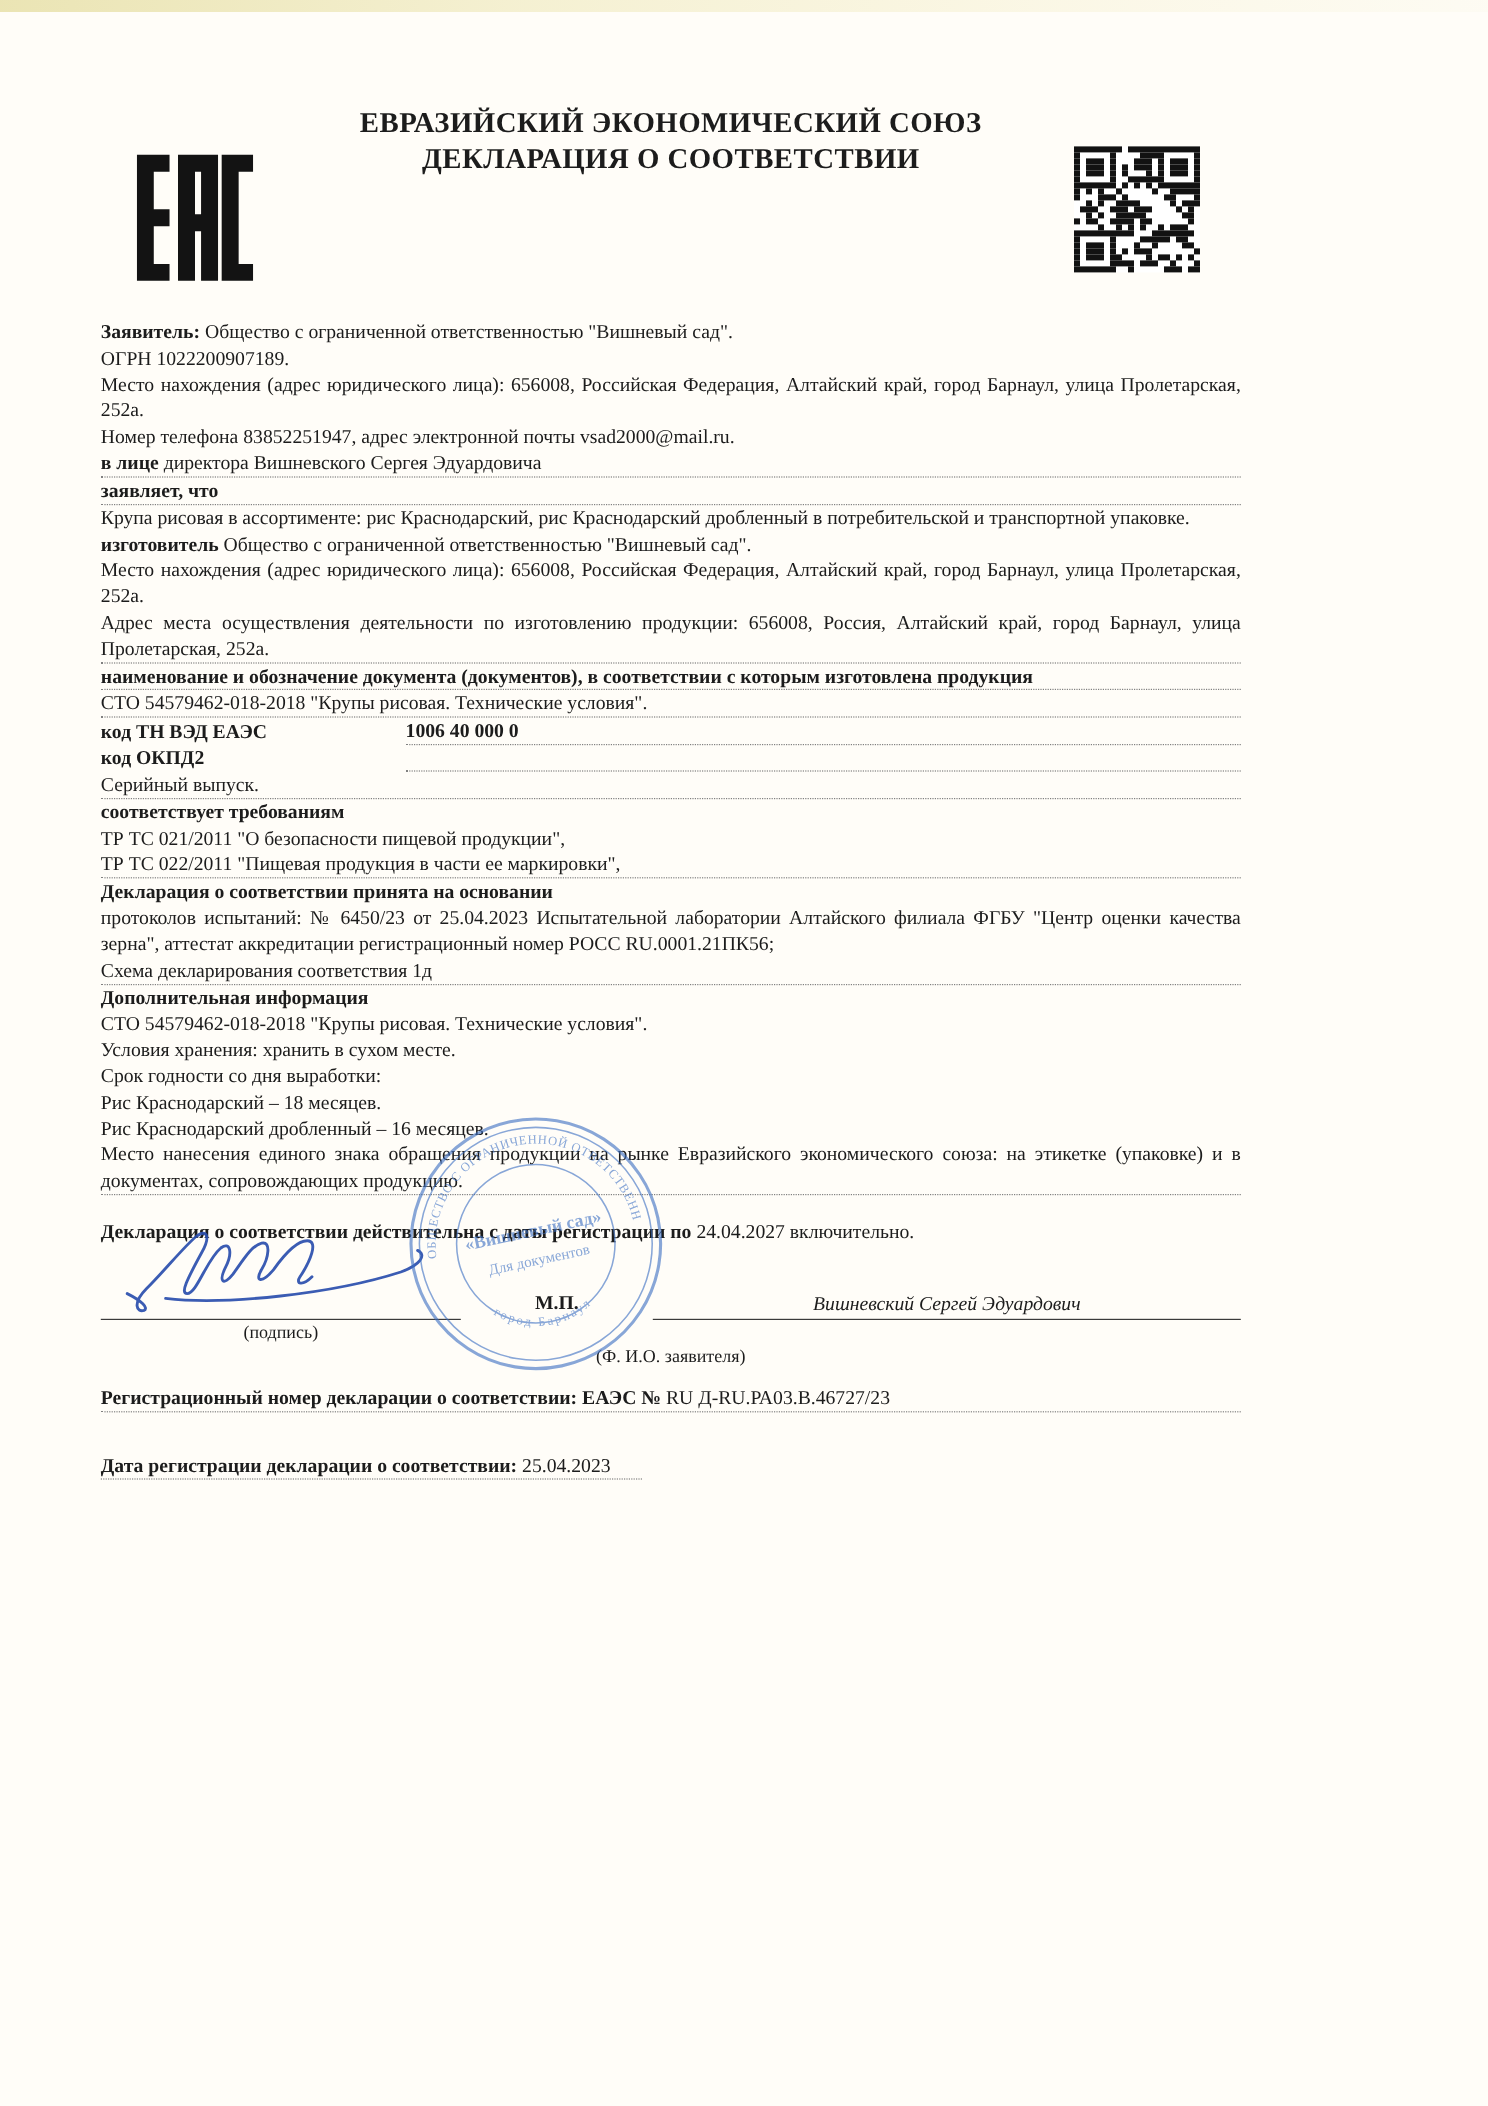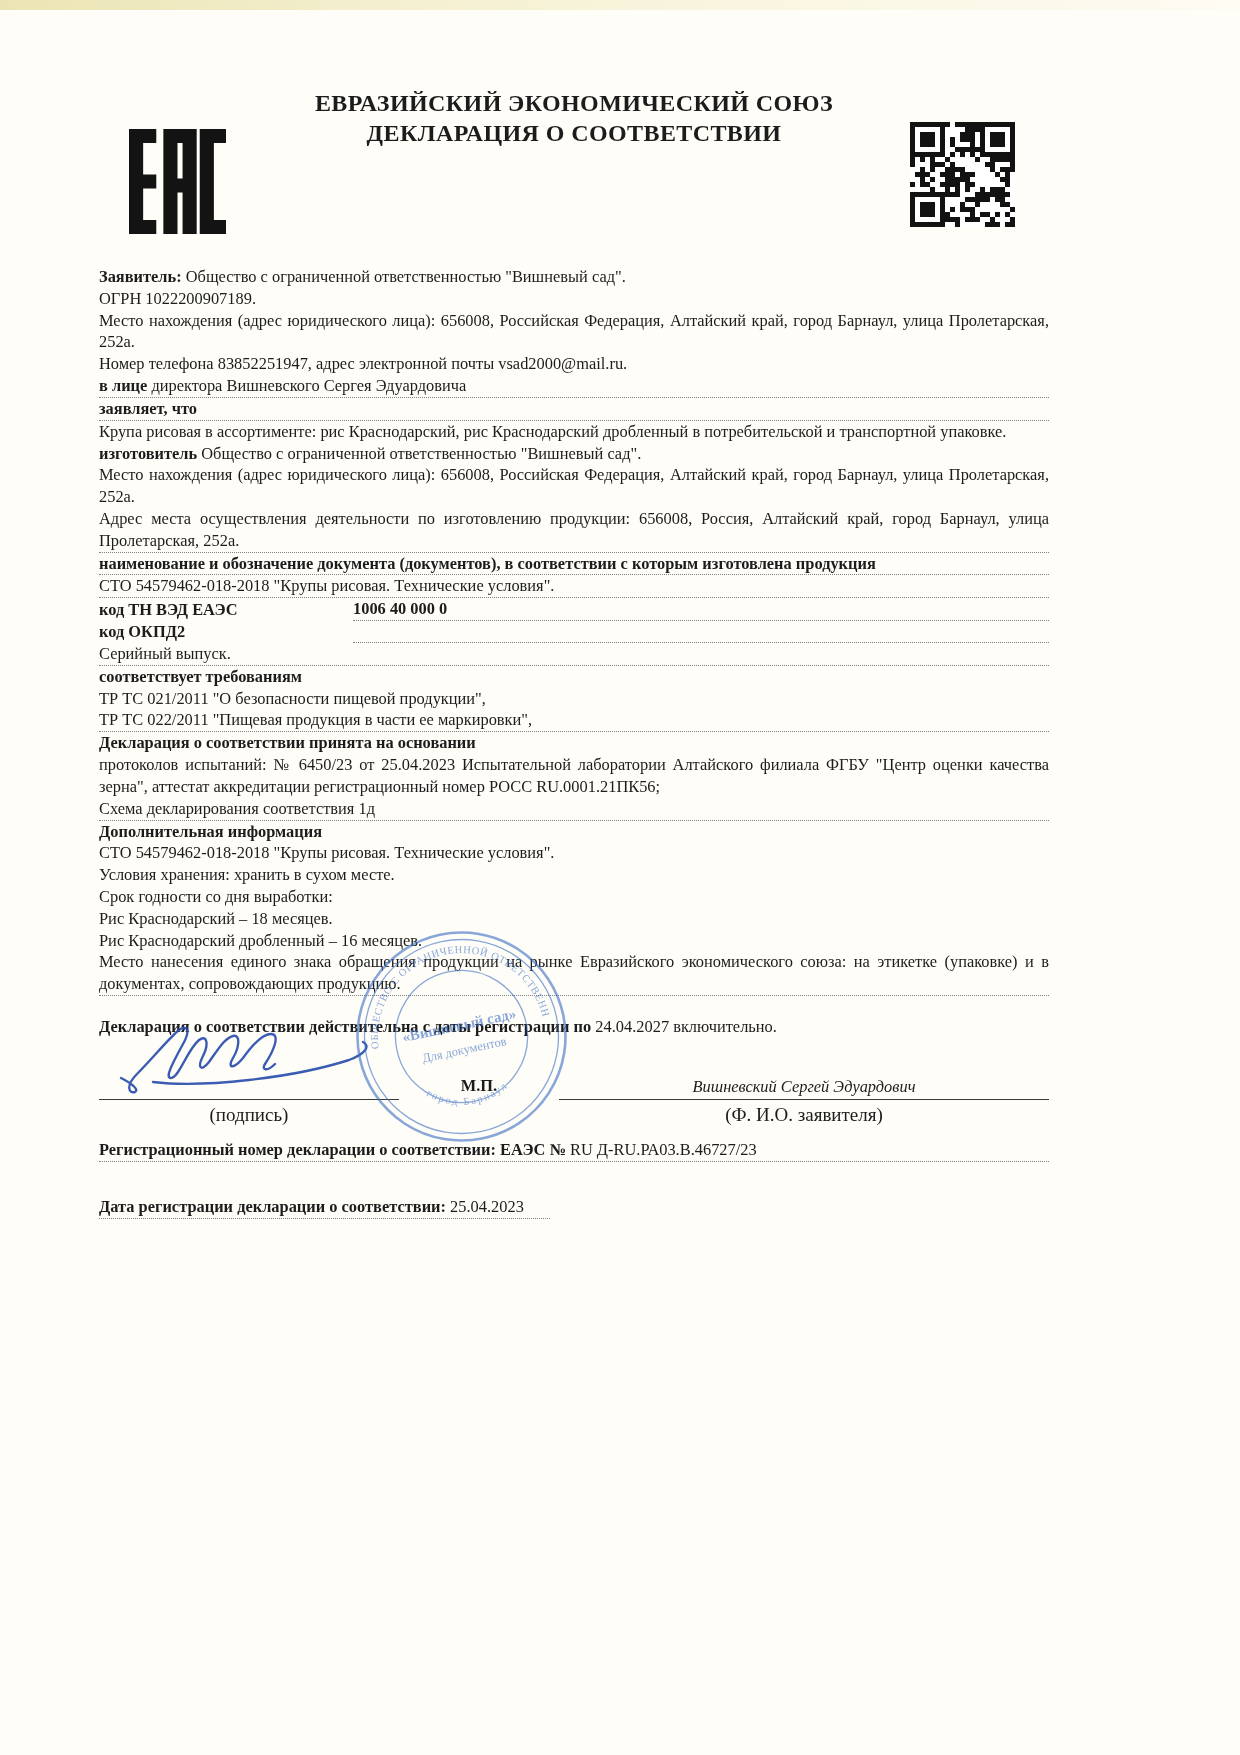--- a/index.html
+++ b/index.html
@@ -4,21 +4,21 @@
 <style>
   * { margin:0; padding:0; box-sizing:border-box; }
   html,body { background:#d9d9d9; }
   .page {
     position:relative; width:1240px; height:1755px; margin:0 auto;
     background:#fffdf8; color:#1c1c1c; overflow:hidden;
     font-family:"Liberation Serif", serif;
   }
   .scan-top { position:absolute; top:0; left:0; width:100%; height:10px;
     background:linear-gradient(90deg,#e7e0a8,#f3eecb 35%,#faf6e2 70%,#fdfbf2); opacity:.85; }
-  .content { position:absolute; left:99px; top:0; width:950px; }
+  .content { position:absolute; left:84px; top:0; width:950px; }
 
   .titles { text-align:center; margin-top:88px; font-weight:bold; font-size:24px; letter-spacing:.4px; line-height:1.25; }
   .eac-logo { position:absolute; left:30px; top:128px; }
   .qr { position:absolute; right:34px; top:122px; width:105px; height:105px;
         display:grid; grid-template-columns:repeat(21,1fr); grid-template-rows:repeat(21,1fr); background:#fff; }
   .qr i { display:block; }
   .qr i.on { background:#121212; }
 
   .body { margin-top:118px; font-size:16.4px; line-height:1.33; }
   p { margin:0; }
@@ -27,21 +27,21 @@
   .du { border-bottom:1px dotted #808080; }
   .row { display:flex; align-items:flex-end; }
   .row .lbl { width:222px; flex:none; }
   .row .val { flex:1; border-bottom:1px dotted #808080; min-height:22px;margin-left:32px; }
 
   .validity { margin-top:20px; }
   .sig-area { position:relative; margin-top:26px; display:flex; align-items:flex-end; height:36px; }
   .sig-left { width:300px; border-bottom:1.5px solid #3a3a3a; height:100%; }
   .sig-mid { width:160px; text-align:center; font-weight:bold; padding-bottom:3px; }
   .sig-right { flex:1; border-bottom:1.5px solid #3a3a3a; text-align:center; padding-bottom:1px;font-style:italic; }
-  .captions { display:flex; font-size:19px; margin-top:2px; }
+  .captions { display:flex; font-size:15px; margin-top:2px;flex-direction:column; }
   .cap-left { width:300px; text-align:center; }
   .cap-mid { width:160px; }
   .cap-right { flex:1; text-align:center; }
   .regnum { margin-top:12px; }
   .regdate { margin-top:34px; }
   .regdate .wrap { display:inline-block; border-bottom:1px dotted #808080; padding-right:26px; }
 
   .stamp { position:absolute; left:250px; top:-140px; opacity:.6; pointer-events:none; }
   .signature-svg { position:absolute; left:14px; top:-60px; opacity:.92; pointer-events:none; }
 </style>

